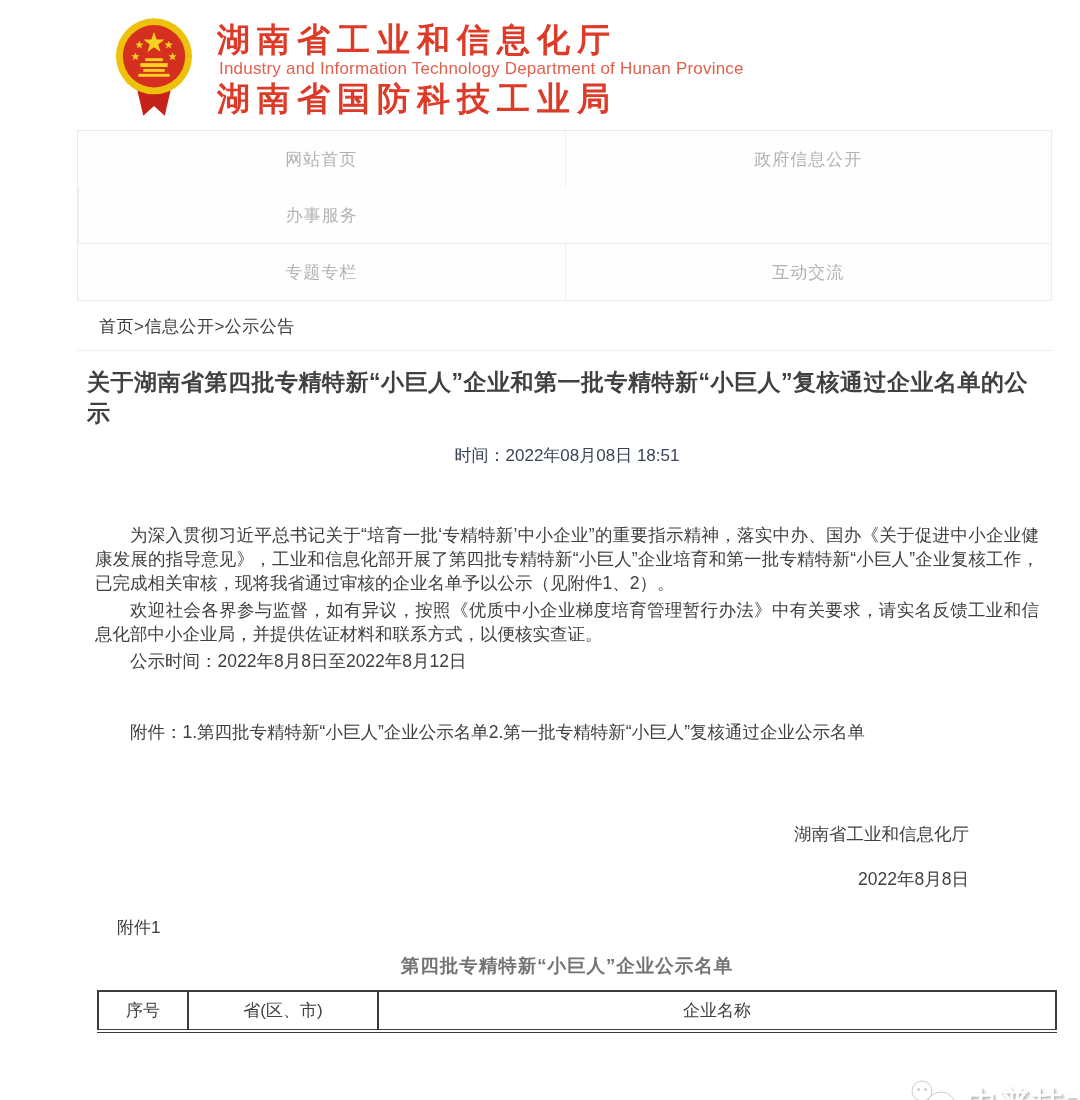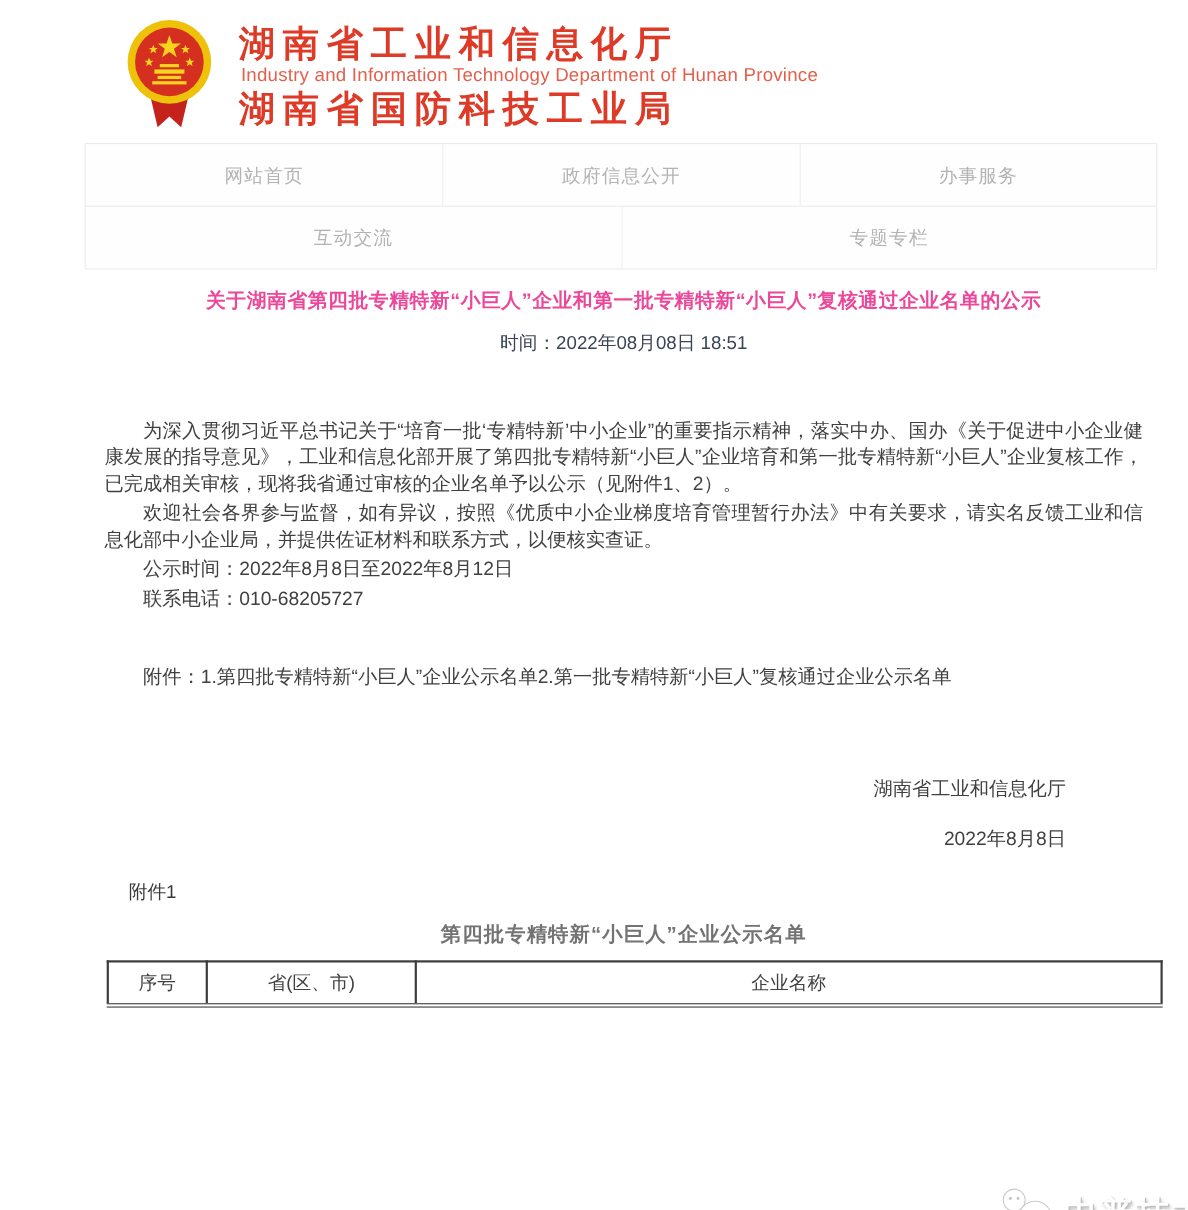--- a/index.html
+++ b/index.html
@@ -12,30 +12,30 @@
   }
   
   .header { display:flex; align-items:center; gap:24px; padding:10px 0 0 88px; height:128px; }
   .emblem { flex:0 0 auto; }
   .org-block { display:flex; flex-direction:column; }
   .org-cn { color:#dd3a28; font-size:33px; font-weight:bold; letter-spacing:7px; line-height:36px; }
   .org-en { color:#e2604c; font-size:17px; letter-spacing:.2px; margin:1px 0 2px 2px; }
   
   .nav { margin:2px 0 0 50px; width:975px; border:1px solid #ebebeb; background:#fefefe; }
   .nav-row { display:grid; }
-  .nav-row.r1 { grid-template-columns:1fr 1fr 1fr; }
+  .nav-row.r1 { grid-template-columns:1fr 1fr; }
   .nav-row.r2 { grid-template-columns:1fr 1fr; border-top:1px solid #ebebeb; }
   .nav-cell { height:56px; display:flex; align-items:center; justify-content:center;
     color:#b3b3b3; font-size:17px; letter-spacing:1px; cursor:pointer; }
   .nav-cell + .nav-cell { border-left:1px solid #efefef; }
   
   .breadcrumb-wrap { margin:12px 0 0 50px; width:975px; border-bottom:1px solid #eeeeee; padding:2px 0 12px 22px; }
   .breadcrumb { font-size:17px; color:#3a3a3a; letter-spacing:.5px; cursor:pointer; }
   
-  .article-title { margin:16px 60px 0; text-align:center; color:#ec4899; font-size:18px; font-weight:bold; letter-spacing:.5px; }
+  .article-title { margin:16px 60px 0; color:#404040; font-size:23px; font-weight:bold; letter-spacing:.5px; }
   .article-time { margin-top:15px; text-align:center; color:#3a4456; font-size:17px; }
   
   .article-body { margin:56px 68px 0; font-size:17.5px; color:#404040; }
   .article-body p { text-indent:2em; line-height:24px; margin:0; text-align:justify; }
   .article-body p.gap { margin-top:3px; }
   .attach { display:flex; margin:38px 0 0 35px; line-height:43px; }
   .attach-label { flex:0 0 auto; }
   .attach-items { display:flex; }
   .signature { margin:58px 70px 0 0; text-align:right; line-height:45px; font-size:17.5px; color:#404040; }
   
@@ -83,34 +83,36 @@
     </div>
   </div>
 
   <div class="nav">
     <div class="nav-row r1">
       <div class="nav-cell">网站首页</div>
       <div class="nav-cell">政府信息公开</div>
       <div class="nav-cell">办事服务</div>
     </div>
     <div class="nav-row r2">
+      <div class="nav-cell">专题专栏</div>
       <div class="nav-cell">互动交流</div>
-      <div class="nav-cell">专题专栏</div>
     </div>
   </div>
 
+  <div class="breadcrumb-wrap">
+    <span class="breadcrumb">首页&gt;信息公开&gt;公示公告</span>
+  </div>
 
   <div class="article-title">关于湖南省第四批专精特新“小巨人”企业和第一批专精特新“小巨人”复核通过企业名单的公示</div>
   <div class="article-time">时间：2022年08月08日 18:51</div>
 
   <div class="article-body">
     <p>为深入贯彻习近平总书记关于“培育一批‘专精特新’中小企业”的重要指示精神，落实中办、国办《关于促进中小企业健康发展的指导意见》，工业和信息化部开展了第四批专精特新“小巨人”企业培育和第一批专精特新“小巨人”企业复核工作，已完成相关审核，现将我省通过审核的企业名单予以公示（见附件1、2）。</p>
     <p class="gap">欢迎社会各界参与监督，如有异议，按照《优质中小企业梯度培育管理暂行办法》中有关要求，请实名反馈工业和信息化部中小企业局，并提供佐证材料和联系方式，以便核实查证。</p>
     <p class="gap">公示时间：2022年8月8日至2022年8月12日</p>
-    <p class="gap">联系电话：010-68205727</p>
 
     <div class="attach">
       <span class="attach-label">附件：</span>
       <span class="attach-items">
         <span>1.第四批专精特新“小巨人”企业公示名单</span>
         <span>2.第一批专精特新“小巨人”复核通过企业公示名单</span>
       </span>
     </div>
 
     <div class="signature">

